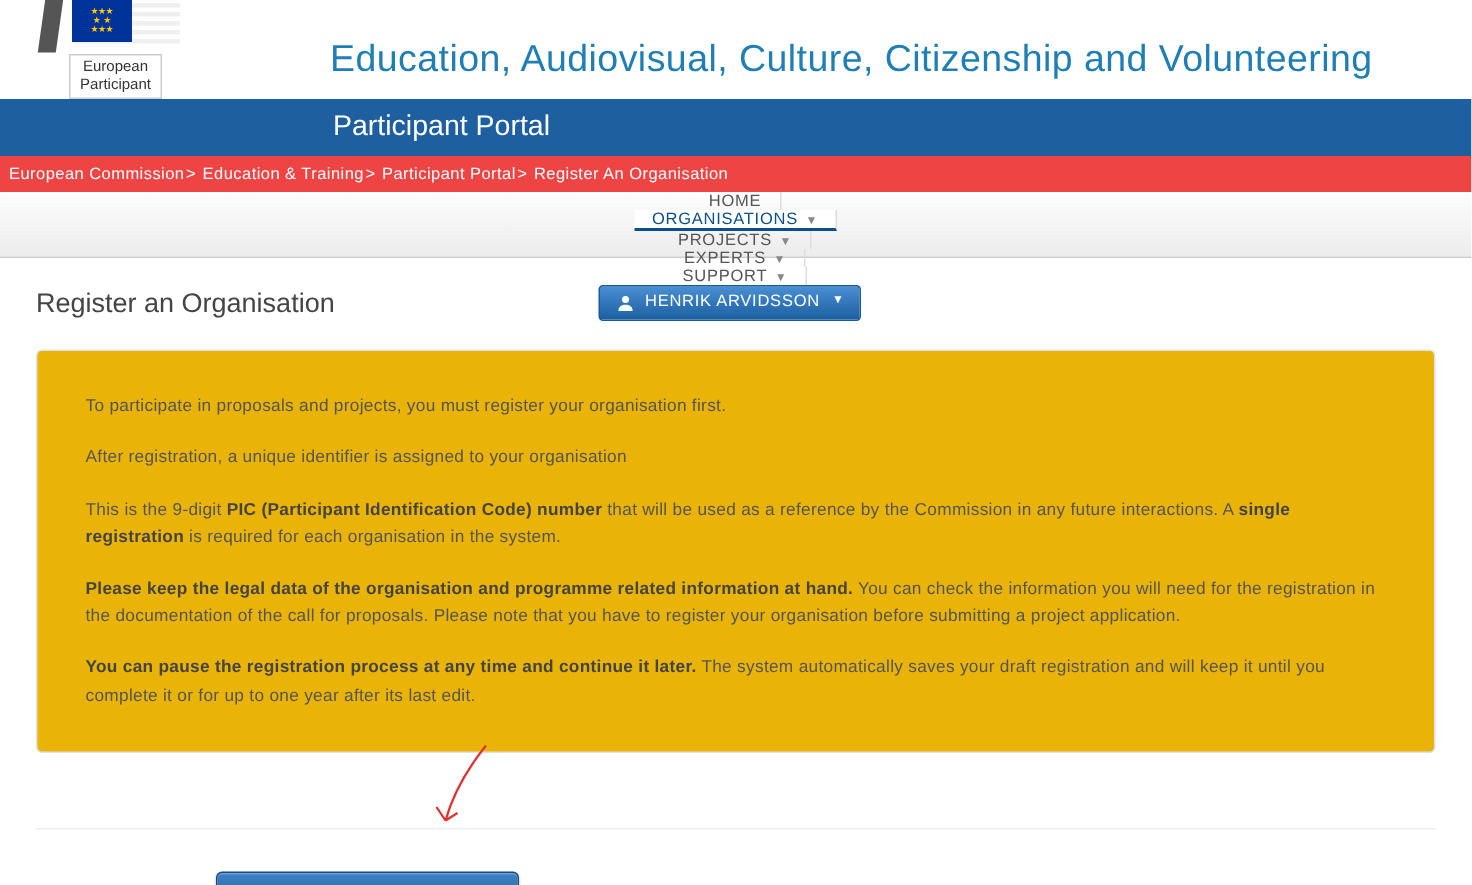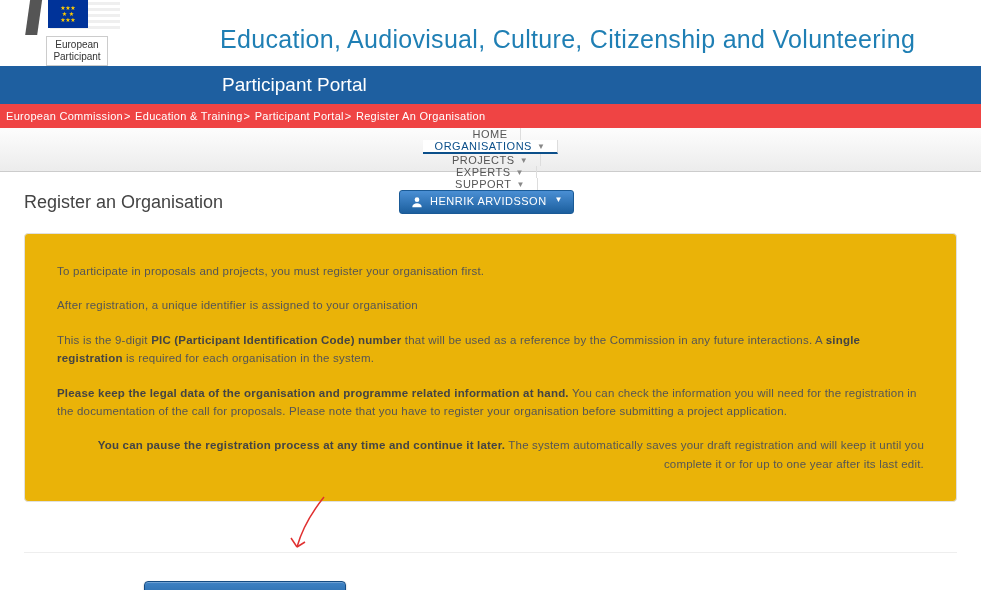--- a/index.html
+++ b/index.html
@@ -34,21 +34,21 @@
     .user-badge { background: linear-gradient(#4a8fd4, #1c5f9e); color: #fff; padding: 4px 10px; border-radius: 3px; display: flex; margin-right: 8px; font-size: 11px; letter-spacing: 0.5px; cursor: pointer; border: 1px solid #1a5a96; }
     .user-icon-svg { width: 14px; height: 14px; margin-right: 6px; }
     .user-badge .caret { margin-left: 8px; font-size: 8px; }
     
     
     .content { padding: 20px 24px; }
     .page-title { font-size: 18px; font-weight: 400; color: #444; margin-bottom: 20px; font-family: "Segoe UI", Arial, sans-serif; }
     
     .info-box { border: 1px solid #e0e0e0; background: #eab308; padding: 28px 32px; border-radius: 4px; font-size: 11.5px; line-height: 1.6; color: #555; letter-spacing: 0.2px; }
     .info-box p { margin-bottom: 16px; }
-    .info-box p:last-child { margin-bottom: 0; text-align: right; }
+    .info-box p:last-child { margin-bottom: 0; }
     .info-box strong { color: #444; font-weight: bold; }
     
     .arrow-annotation { position: relative; height: 60px; }
     .arrow-svg { position: absolute; left: 255px; top: -10px; }
     
     .buttons-row { display: flex; justify-content: space-between; padding: 0 120px 20px 120px; border-top: 1px solid #eee; padding-top: 28px; margin-top: -10px; }
     .ec-button { background: linear-gradient(#3f82c4, #1b5c9b); color: #fff; border: 1px solid #154b82; border-radius: 4px; padding: 7px 20px; font-size: 11px; letter-spacing: 0.8px; cursor: pointer; font-family: inherit; box-shadow: inset 0 1px 0 rgba(255,255,255,0.25), 0 1px 2px rgba(0,0,0,0.3); }
   </style>
 </head>
 <body>

